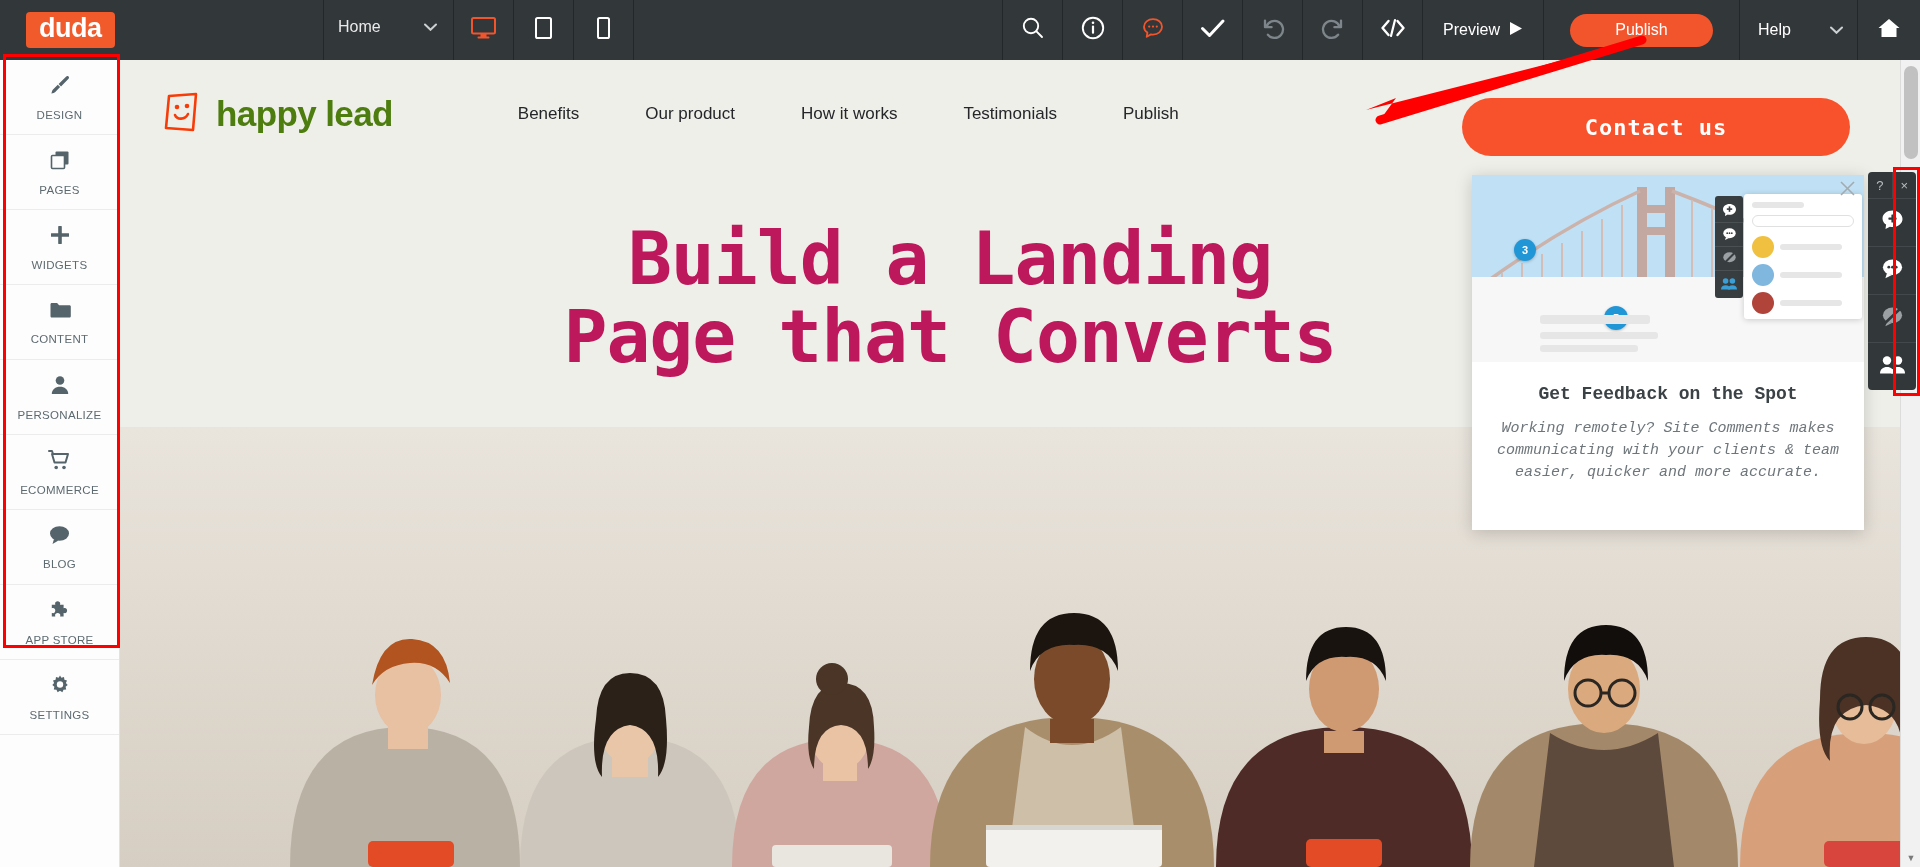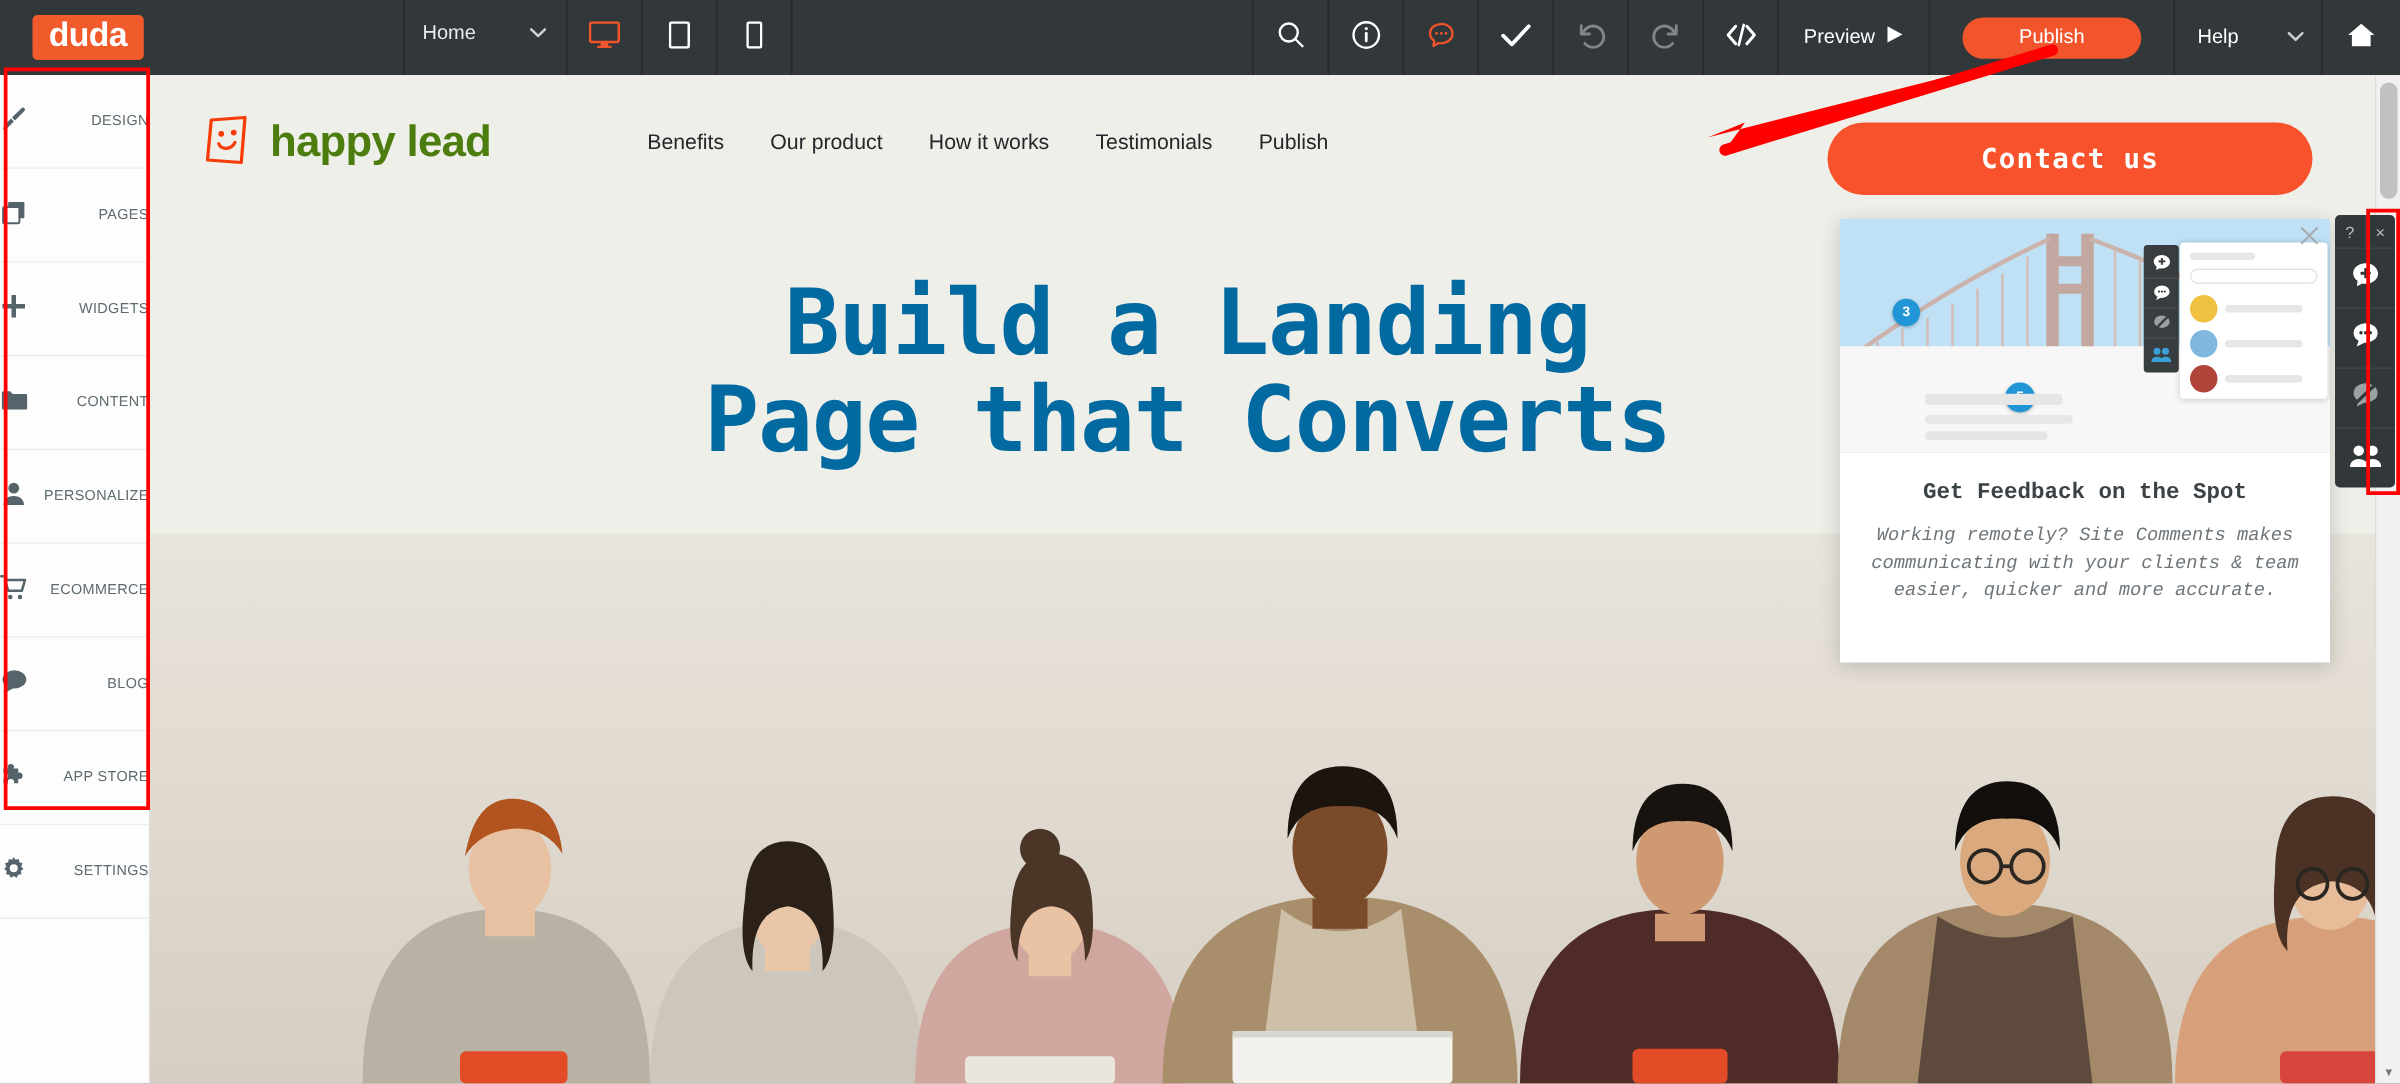--- a/index.html
+++ b/index.html
@@ -86,22 +86,22 @@
   
   .sidebar {
     position: absolute; top: 60px; left: 0;
     width: 120px; height: 807px;
     background: #fdfdfd;
     border-right: 1px solid #e2e2e2;
     z-index: 50;
   }
   .side-item {
     height: 75px;
-    display: flex; flex-direction: row;
-    align-items: center; justify-content: space-between;
+    display: flex; flex-direction: column;
+    align-items: center; justify-content: center;
     gap: 9px;
     border-bottom: 1px solid #ececec;
     cursor: pointer;
   }
   .side-item .lbl {
     font-size: 11.5px; color: #5d6a70; letter-spacing: 0.3px;
   }
   .side-icon { color: #55636a; display: block; }
 
   
@@ -127,21 +127,21 @@
   .site-header {
     height: 108px;
     display: flex; align-items: center;
     padding: 0 0 0 42px;
   }
   .brand { display: flex; align-items: center; gap: 14px; }
   .brand-name {
     color: #4d7c0f; font-size: 35px; font-weight: bold; letter-spacing: -0.6px;
   }
   .site-nav {
-    display: flex; align-items: center; gap: 37px;
+    display: flex; align-items: center; gap: 66px;
     margin-left: 125px;
     font-size: 17px; color: #24262a;
   }
   .site-nav span { cursor: pointer; }
   .contact-btn {
     position: absolute; right: 50px; top: 38px;
     width: 388px; height: 58px;
     background: #f7522c; color: #fff;
     border: none; border-radius: 29px;
     font-family: "DejaVu Sans Mono", monospace;
@@ -149,21 +149,21 @@
     letter-spacing: 1px;
     cursor: pointer;
   }
   .hero-title {
     margin-top: 52px;
     text-align: center;
     font-family: "DejaVu Sans Mono", monospace;
     font-weight: bold;
     font-size: 73px;
     line-height: 1.07;
-    color: #0369a1;
+    color: #be185d;
     letter-spacing: -1px;
     padding-right: 120px;
   }
 
   
   .photo-band {
     position: absolute; left: 0; right: 0; bottom: 0; height: 440px;
     background: linear-gradient(180deg,#e7e2da 0%, #ddd6cc 40%, #d2cabd 100%);
     overflow: hidden;
   }

